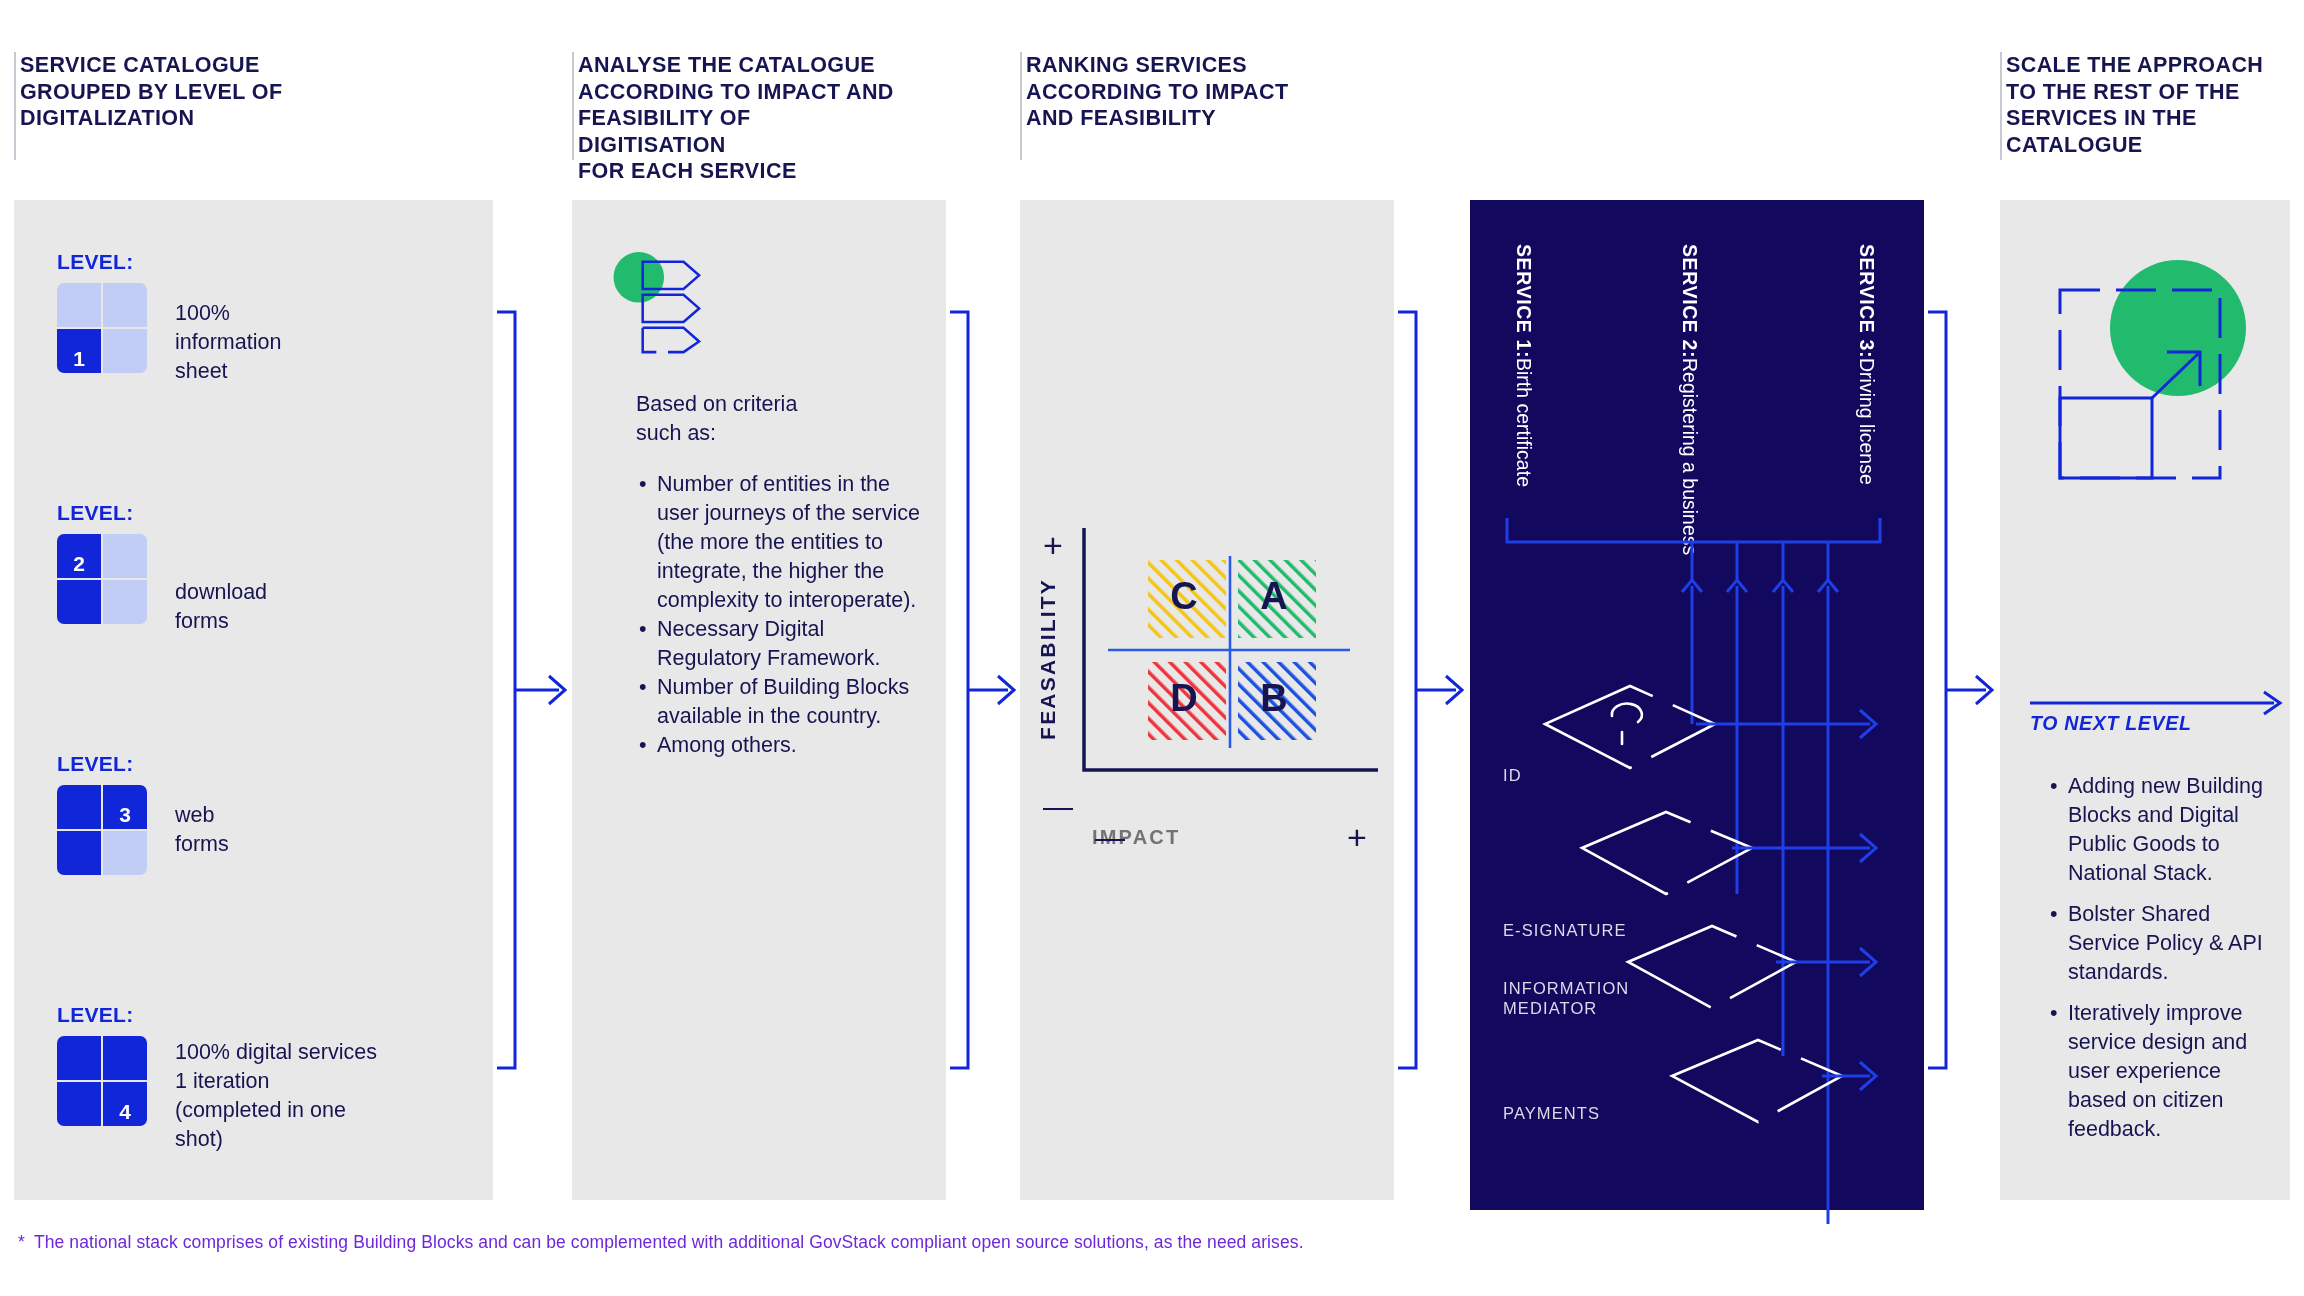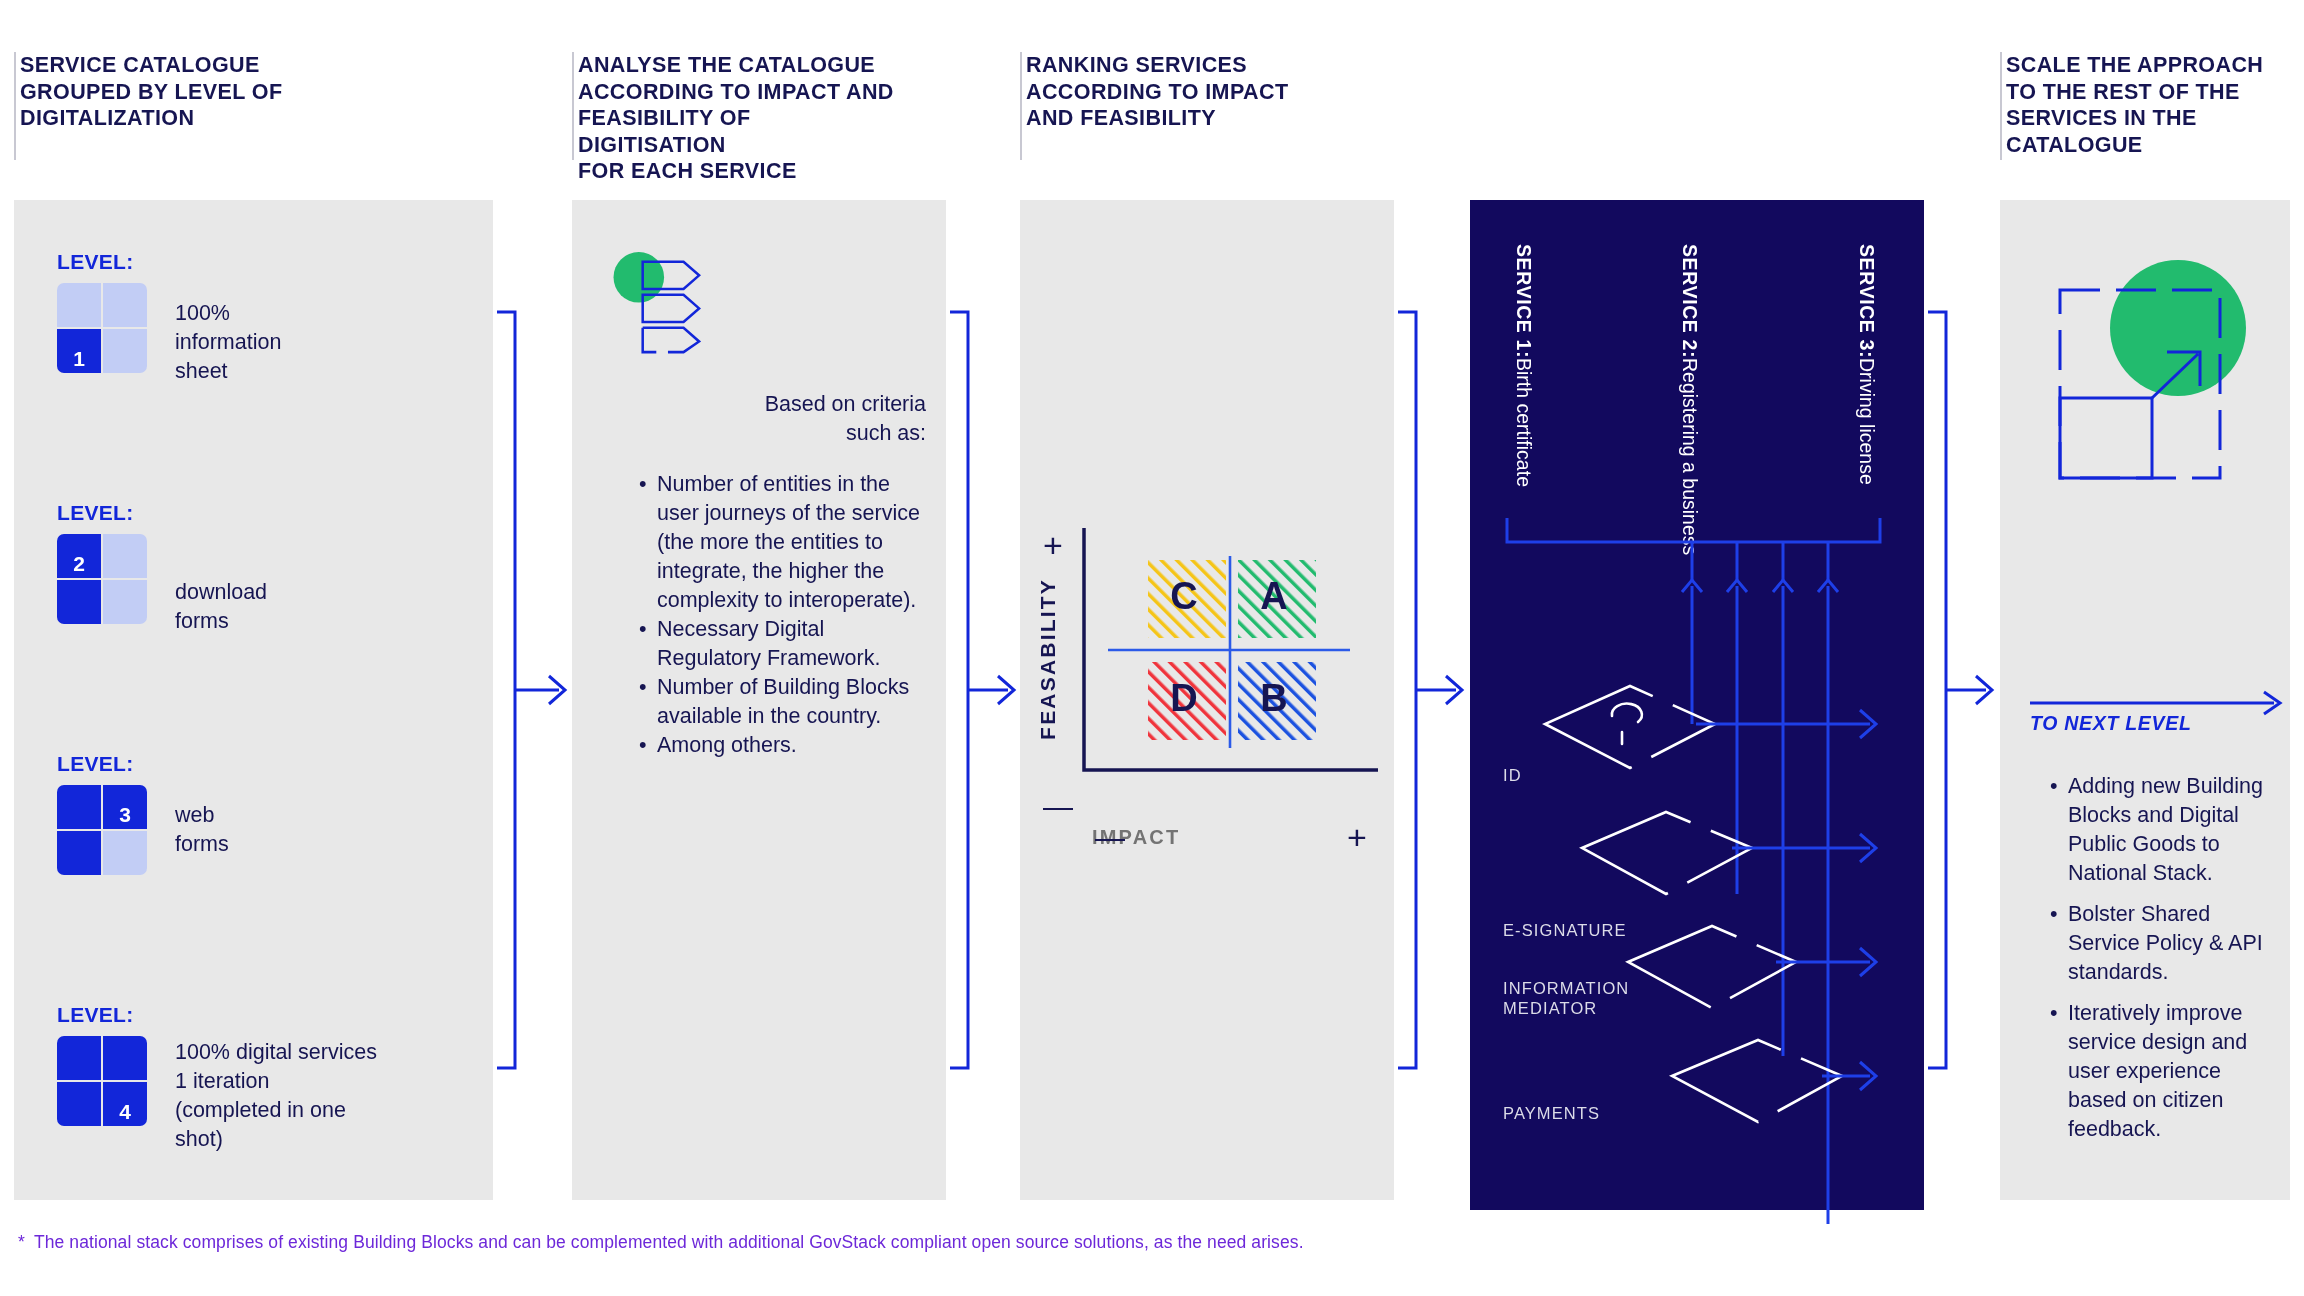--- a/index.html
+++ b/index.html
@@ -64,21 +64,21 @@
     margin-left:28px;font-size:21.5px;line-height:29px;color:#161552;
     white-space:pre-line;padding-top:16px;
   }
 
   
   .flags{position:absolute;left:612px;top:252px;width:110px;height:105px;}
   .p2text{
     position:absolute;left:636px;top:390px;width:290px;
     font-size:21.5px;line-height:29px;color:#161552;
   }
-  .p2text .lead{margin:0 0 22px 0;white-space:pre-line;text-align:right;}
+  .p2text .lead{margin:0 0 22px 0;white-space:pre-line;}
   .p2text ul{margin:0;padding:0;list-style:none;}
   .p2text li{position:relative;padding-left:21px;margin:0;}
   .p2text li::before{content:"•";position:absolute;left:3px;top:0;color:#161552;}
   .ylab{
     position:absolute;left:1036px;top:578px;
     writing-mode:vertical-rl;transform:rotate(180deg);
     font-size:21px;font-weight:700;letter-spacing:2.2px;color:#161552;
   }
   .xlab{position:absolute;left:1092px;top:826px;font-size:20px;font-weight:700;letter-spacing:2.2px;color:#737373;}
   .sign{position:absolute;font-size:34px;font-weight:400;color:#161552;line-height:1;}

